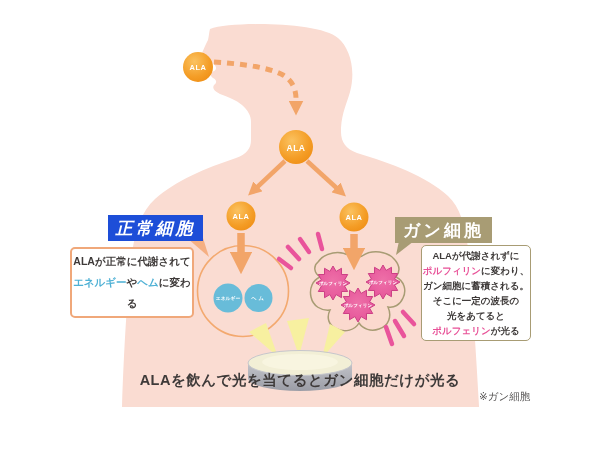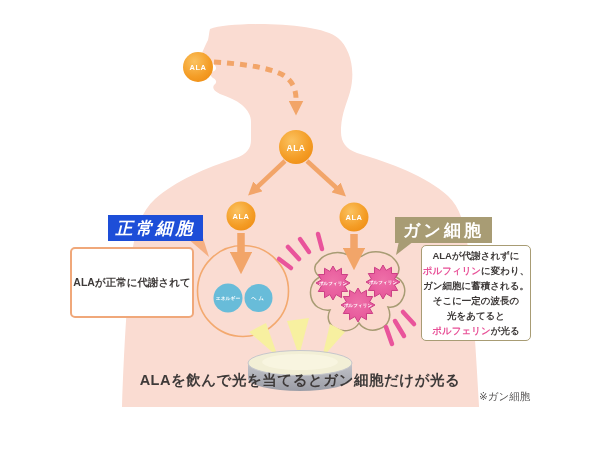--- a/index.html
+++ b/index.html
@@ -182,20 +182,23 @@
   <div class="overlay cell-label normal-label" style="left:108px;top:215px;width:95px;height:26px;">
     <span>正常細胞</span>
   </div>
 
   <div class="overlay cell-label cancer-label" style="left:395px;top:217px;width:97px;height:26px;">
     <span>ガン細胞</span>
   </div>
 
   <div class="overlay info-box normal-box" style="left:70px;top:247px;width:124px;height:71px;">
     <div>ALAが正常に代謝されて</div>
+    <div>
+      <span class="blue">エネルギー</span><span>や</span><span class="blue">ヘム</span><span>に変わる</span>
+    </div>
   </div>
 
   <div class="overlay caption" style="left:0;top:371px;">ALAを飲んで光を当てるとガン細胞だけが光る</div>
 
   <div class="overlay info-box cancer-box" style="left:421px;top:245px;width:110px;height:96px;">
     <div>ALAが代謝されずに</div>
     <div>
       <span class="pink">ポルフィリン</span><span>に変わり、</span>
     </div>
     <div>ガン細胞に蓄積される。</div>

